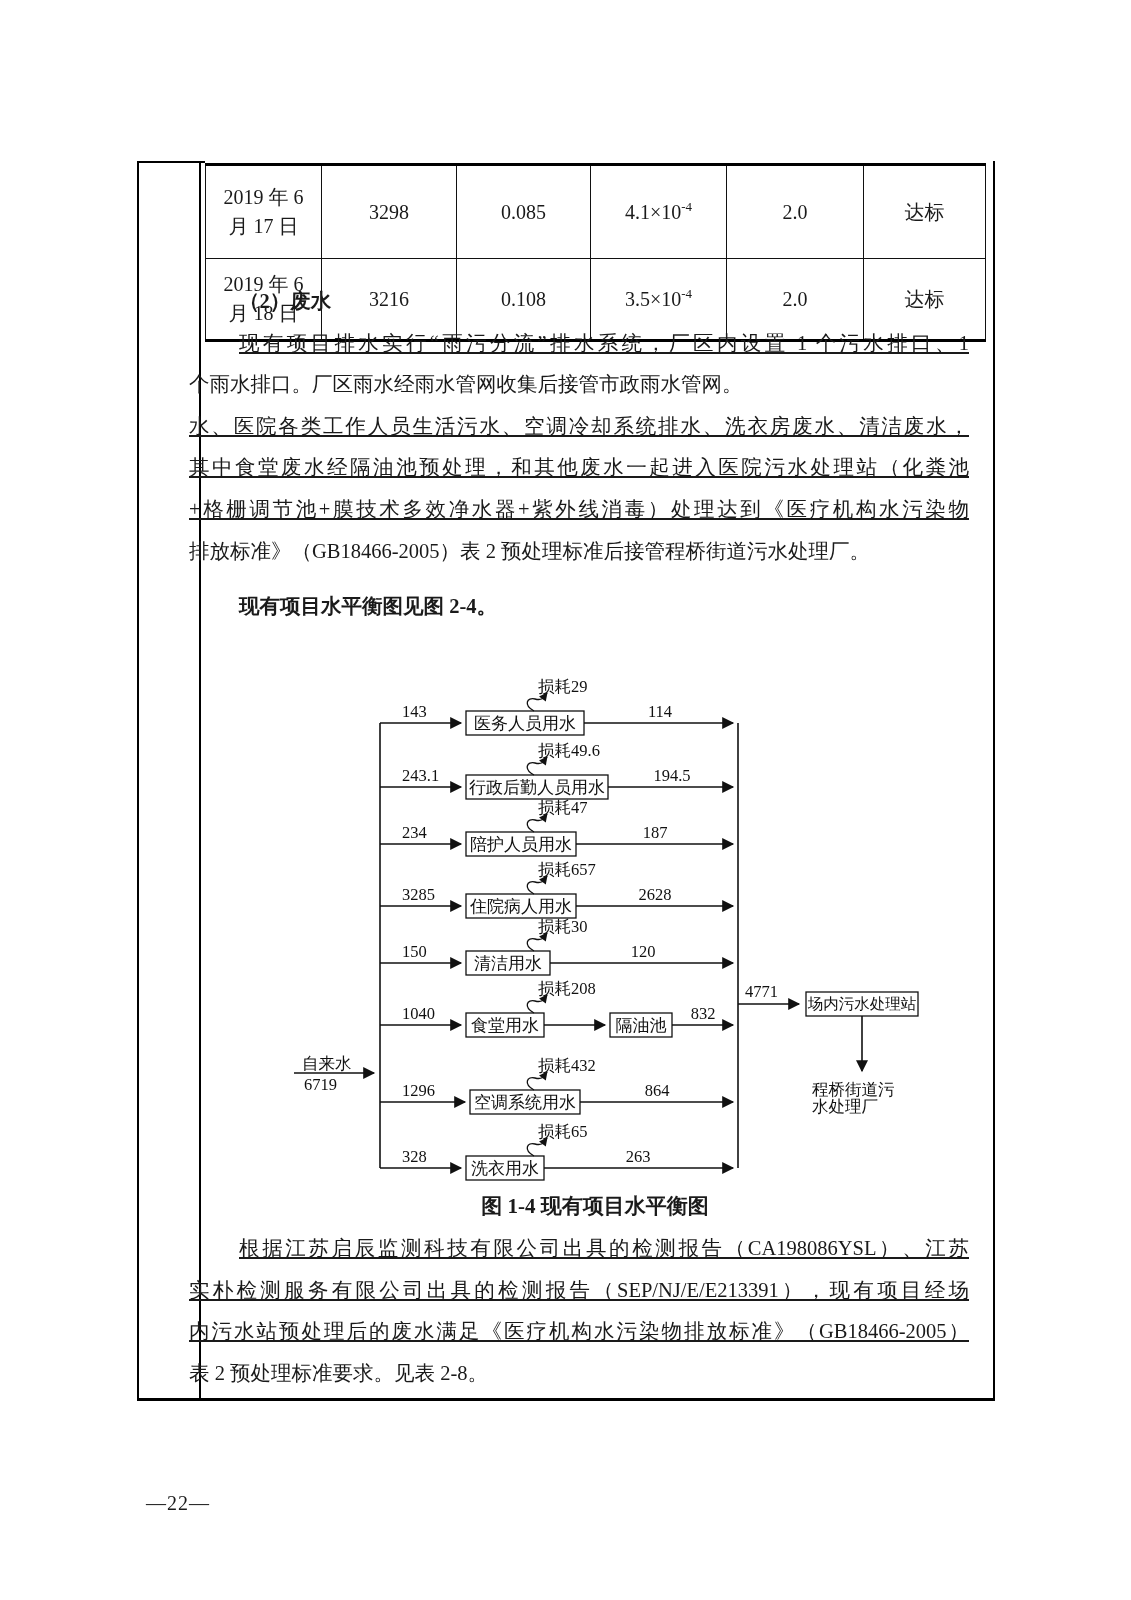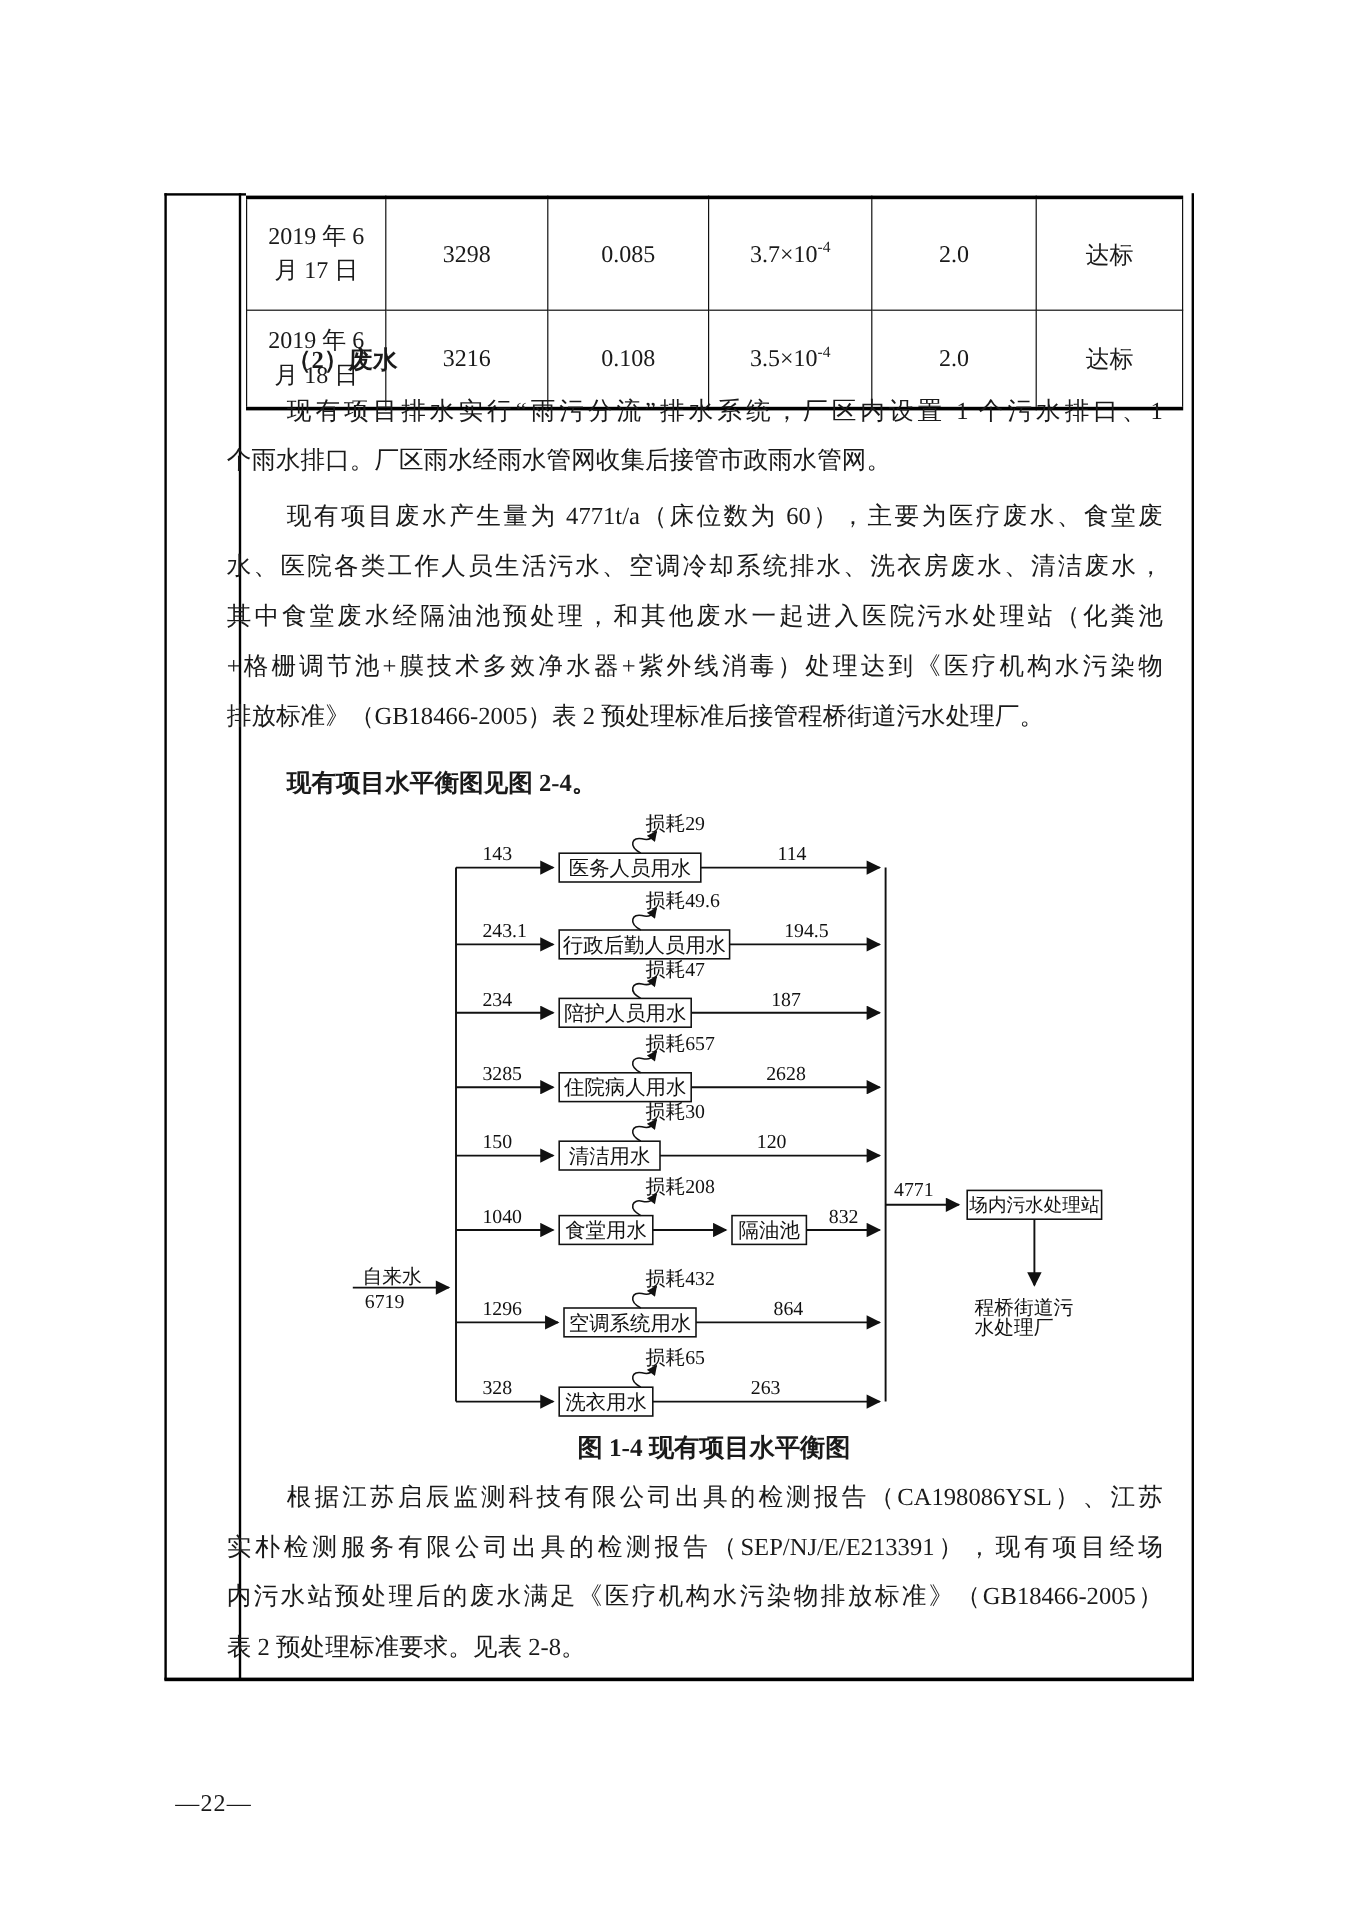--- a/index.html
+++ b/index.html
@@ -23,21 +23,21 @@
     font-size:20px;padding:0;
   }
   table.mtable tr.r1 td{height:92px;}
   table.mtable tr.r2 td{height:80px;}
   .datecell div{line-height:29px;}
   sup.exp{font-size:13px;vertical-align:super;line-height:0;}
   
   .textblock{position:absolute;left:189px;width:780px;}
   .line{height:41.6px;line-height:41.6px;font-size:20.5px;white-space:nowrap;}
   .line.wrapok{white-space:normal;}
-  .fill{white-space:normal;text-align:justify;text-align-last:justify;}
+  .fill{white-space:normal;text-align:justify;text-align-last:justify;text-decoration:underline;}
   .ind{text-indent:50px;}
   .bold{font-weight:bold;}
   .caption{
     position:absolute;left:205px;top:1191px;width:780px;height:30px;
     text-align:center;font-size:21px;font-weight:bold;line-height:30px;
   }
   .pagenum{
     position:absolute;left:146px;top:1492px;font-size:20px;letter-spacing:1px;text-align:right;
   }
   
@@ -68,21 +68,21 @@
       <col style="width:122px">
   </colgroup>
   <tbody>
       <tr class="r1">
     <td class="datecell">
       <div>2019 年 6</div>
       <div>月 17 日</div>
     </td>
     <td>3298</td>
     <td>0.085</td>
-    <td><span>3.7×10</span><sup class="exp">-4</sup></td>
+    <td><span>4.1×10</span><sup class="exp">-4</sup></td>
     <td>2.0</td>
     <td>达标</td>
   </tr>
   <tr class="r2">
     <td class="datecell">
       <div>2019 年 6</div>
       <div>月 18 日</div>
     </td>
     <td>3216</td>
     <td>0.108</td>
@@ -90,21 +90,20 @@
     <td>2.0</td>
     <td>达标</td>
   </tr>
 </tbody>
   </table>
 
 <div class="textblock" style="top:281px;">
   <div class="line bold" style="text-indent:50px;">（2）废水</div>
   <div class="line fill ind">现有项目排水实行“雨污分流”排水系统，厂区内设置 1 个污水排口、1</div>
   <div class="line wrapok">个雨水排口。厂区雨水经雨水管网收集后接管市政雨水管网。</div>
-  <div class="line fill ind" style="margin-top:5px;">现有项目废水产生量为 4771t/a（床位数为 60），主要为医疗废水、食堂废</div>
   <div class="line fill">水、医院各类工作人员生活污水、空调冷却系统排水、洗衣房废水、清洁废水，</div>
   <div class="line fill">其中食堂废水经隔油池预处理，和其他废水一起进入医院污水处理站（化粪池</div>
   <div class="line fill">+格栅调节池+膜技术多效净水器+紫外线消毒）处理达到《医疗机构水污染物</div>
   <div class="line wrapok">排放标准》（GB18466-2005）表 2 预处理标准后接管程桥街道污水处理厂。</div>
   <div class="line bold" style="margin-top:14px;text-indent:50px;">现有项目水平衡图见图 2-4。</div>
 </div>
 
 <svg class="abs" style="left:285px;top:655px;" width="680" height="535" viewBox="285 655 680 535">
   <defs>
     <marker id="ar" viewBox="0 0 10 10" refX="9" refY="5" markerWidth="12" markerHeight="7.5" orient="auto">

